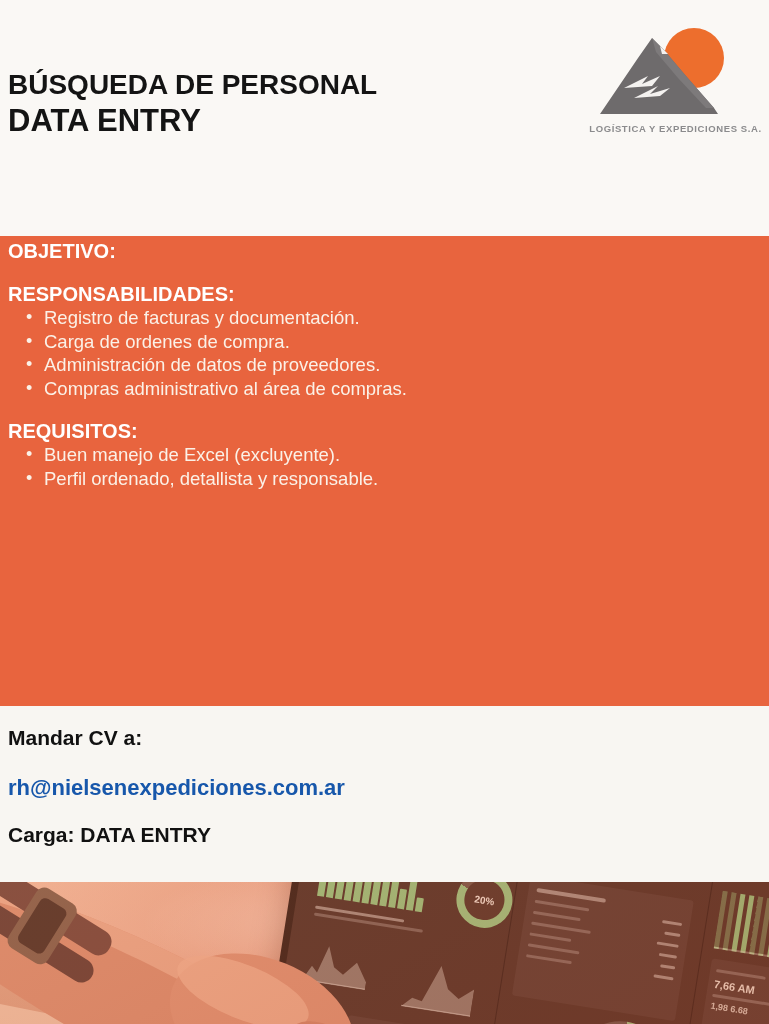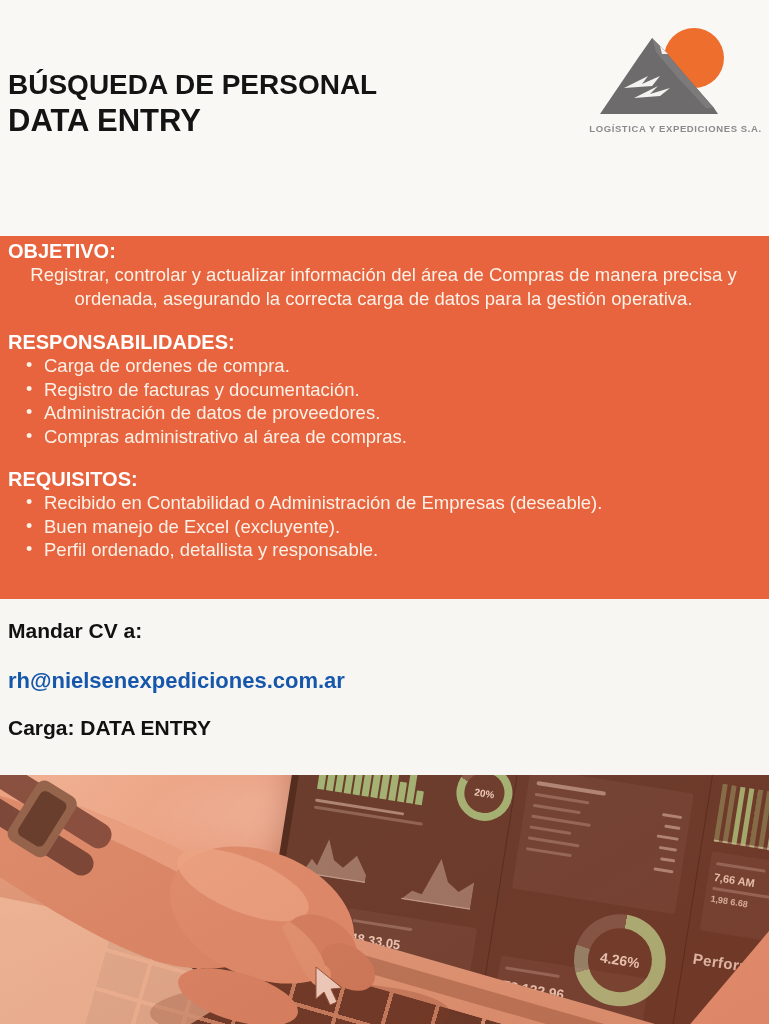--- a/index.html
+++ b/index.html
@@ -10,21 +10,21 @@
   .header { position:relative; height:236px; background:#faf8f5; }
   .titles { position:absolute; left:8px; top:68px; color:#141414; }
   .title-1 { font-size:28px; font-weight:bold; letter-spacing:0px; line-height:1.2; }
   .title-2 { font-size:31px; font-weight:bold; line-height:1.25; }
   .logo { position:absolute; right:6px; top:26px; width:186px; height:150px; text-align:center; }
   .logo-art { display:block; margin:0 auto; }
   .logo-brand { font-size:38px; font-weight:bold; color:#ED6F2E; line-height:0.9; letter-spacing:1px; margin-top:-2px; }
   .logo-tagline { font-size:9.5px; font-weight:bold; color:#8b8b8d; letter-spacing:0.6px; margin-top:5px;margin-left:11px; }
 
   
-  .band { position:relative; height:363px; background:#E8643E; color:#fbf1e7; padding:0; box-sizing:border-box; }
+  .band { position:relative; height:470px; background:#E8643E; color:#fbf1e7; padding:0; box-sizing:border-box; }
   .band-inner { padding:3px 10px 0 8px; }
   .sec-heading { font-size:20px; font-weight:bold; color:#ffffff; line-height:24px; margin:0; }
   .sec-body { font-size:18.5px; line-height:24px; text-align:center; margin:0; }
   .band ul { margin:0; padding:0 0 0 18px; list-style:none; }
   .band li { font-size:18.5px; line-height:23.5px; position:relative; padding-left:18px; }
   .band li::before { content:"•"; position:absolute; left:0; top:0; font-size:18px; }
   .gap-sm { height:19px; }
 
   
   .contact { position:relative; height:176px; background:#f8f6f2; padding:20px 6px 0 8px; box-sizing:border-box; }
@@ -105,33 +105,31 @@
         <path d="M44 72 L68 60 L60 68 L80 62 L70 70 Z" fill="#f4f2f0"></path>
         <path d="M70 20 L78 28 L72 28 Z" fill="#f4f2f0"></path>
       </svg>
       <div class="logo-tagline">LOGÍSTICA Y EXPEDICIONES S.A.</div>
     </div>
   </div>
 
   <div class="band">
     <div class="band-inner">
       <div class="sec-heading">OBJETIVO:</div>
-      <p class="sec-body">Registrar, controlar y actualizar información del área de Compras de manera precisa y ordenada, asegurando la correcta carga de datos para la gestión operativa.</p>
       <div class="gap-sm"></div>
       <div class="sec-heading">RESPONSABILIDADES:</div>
       <ul>
+        <li>Registro de facturas y documentación.</li>
         <li>Carga de ordenes de compra.</li>
-        <li>Registro de facturas y documentación.</li>
         <li>Administración de datos de proveedores.</li>
         <li>Compras administrativo al área de compras.</li>
       </ul>
       <div class="gap-sm"></div>
       <div class="sec-heading">REQUISITOS:</div>
       <ul>
-        <li>Recibido en Contabilidad o Administración de Empresas (deseable).</li>
         <li>Buen manejo de Excel (excluyente).</li>
         <li>Perfil ordenado, detallista y responsable.</li>
       </ul>
     </div>
   </div>
 
   <div class="contact">
     <div class="cv-label">Mandar CV a:</div>
     <div class="email">rh@nielsenexpediciones.com.ar</div>
     <div class="subject">Carga: DATA ENTRY</div>

